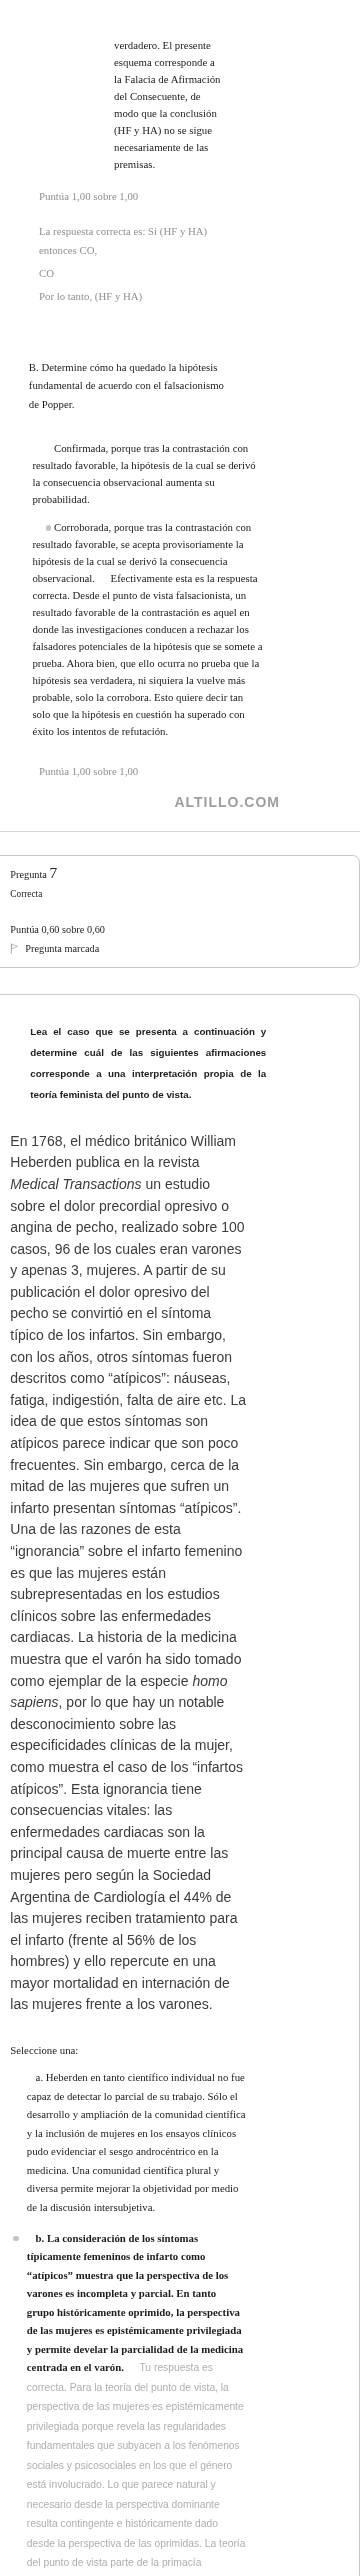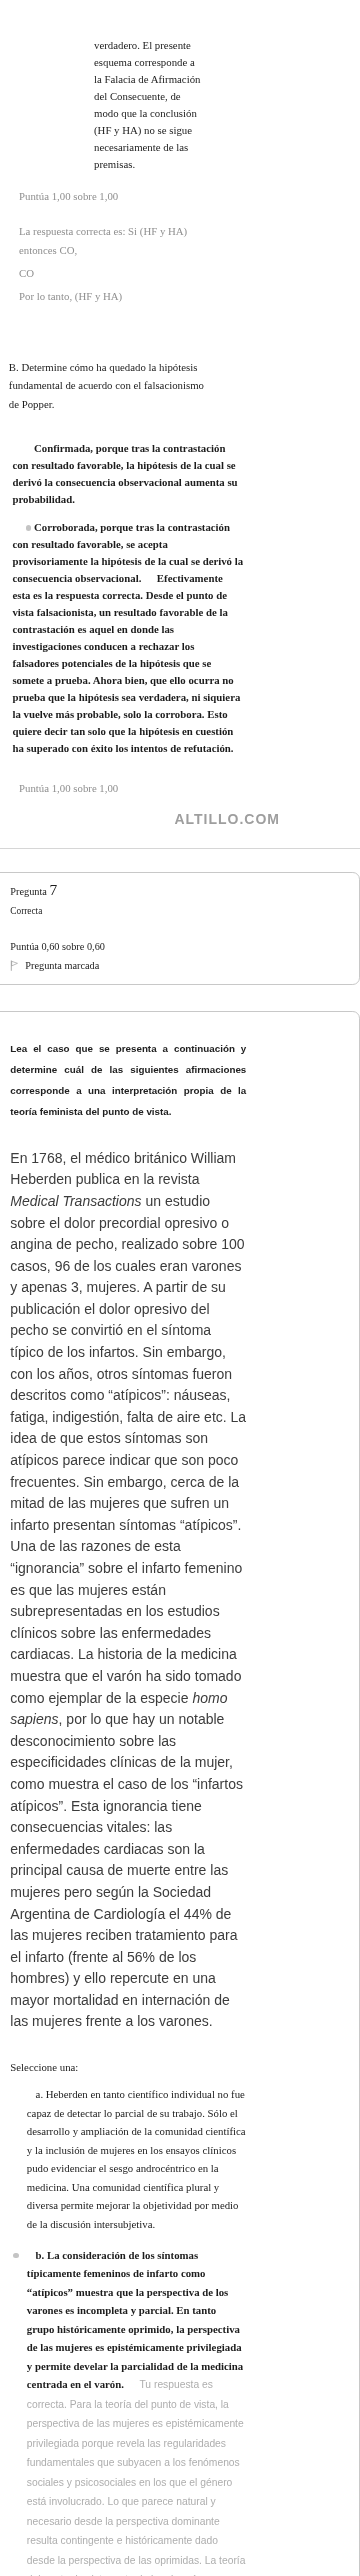--- a/index.html
+++ b/index.html
@@ -5,27 +5,27 @@
   html,body{margin:0;padding:0;}
   body{
     width:361px;height:3484px;position:relative;overflow:hidden;
     background:#ffffff;color:#1c1c1c;
     font-family:"Liberation Serif","DejaVu Serif",serif;
   }
   .muted{color:#8f8f8f;}
   p{margin:0;}
 
   
-  .q6-section{padding-top:37px;}
+  .q6-section{padding-top:37px;margin-left:20px;}
   .q6-tail{margin-left:94px;width:110px;font-size:10.8px;line-height:17px;}
   .q6-score1{margin:15.5px 0 0 19px;font-size:10.8px;line-height:15.5px;}
   .q6-ans{margin:17.5px 0 0 19px;width:185px;font-size:10.8px;line-height:19px;}
   .q6-ans p + p{margin-top:4.1px;}
   .q6-partb{margin:52px 0 0 8.8px;width:206px;font-size:10.8px;line-height:18.5px;}
-  .q6-options{margin:27px 0 0 12.4px;width:231px;font-weight:bold;}
+  .q6-options{margin:27px 0 0 12.4px;width:231px;}
   .q6-option{font-size:10.8px;line-height:17px;text-indent:21.6px;margin-top:11.3px;position:relative;}
   .q6-option .dot{
     position:absolute;left:13.4px;top:5.7px;width:5.7px;height:5.7px;border-radius:50%;
     background:#c4c4c4;text-indent:0;
   }
   .fb-gap{margin-left:15.5px;}
   .q6-score2{margin:24px 0 0 19px;font-size:10.8px;line-height:15.5px;}
   .q6-ans2{margin:17.5px 0 0 19px;width:216px;font-size:10.8px;line-height:17px;}
   .watermark{
     width:fit-content;margin:14.4px 81px 0 auto;color:#9e9e9e;
@@ -45,21 +45,21 @@
   .q-score{font-size:10.3px;margin-top:25px;}
   .q-flag{margin-top:8.2px;font-size:10.3px;display:flex;align-items:center;gap:6.2px;}
   .q-flag svg{flex:0 0 auto;}
 
   .content-box{
     margin:26px 1px 0 -10.3px;border:0.5px solid #c8c8c8;border-radius:7.2px;
     padding:26px 10.3px 17.5px 19.6px;
   }
   .intro-bold{
     font-family:"Liberation Sans","DejaVu Sans",sans-serif;font-weight:bold;
-    font-size:9.8px;line-height:21px;text-align:justify;width:236px;color:#212121;
+    font-size:9.8px;line-height:21px;text-align:justify;width:236px;color:#212121;margin-left:20px;
   }
   .case-text{
     margin-top:26px;width:236px;
     font-family:"Liberation Sans","DejaVu Sans",sans-serif;
     font-size:14px;line-height:21.6px;color:#3c3c3c;
   }
   .select-label{margin-top:28px;font-size:10.8px;}
   .q7-options{margin-left:16.5px;width:219px;}
   .q7-options p{font-size:10.8px;line-height:18.5px;text-indent:8.8px;margin-top:12.4px;position:relative;}
   .q7-options p.sel-bold{font-weight:bold;}

